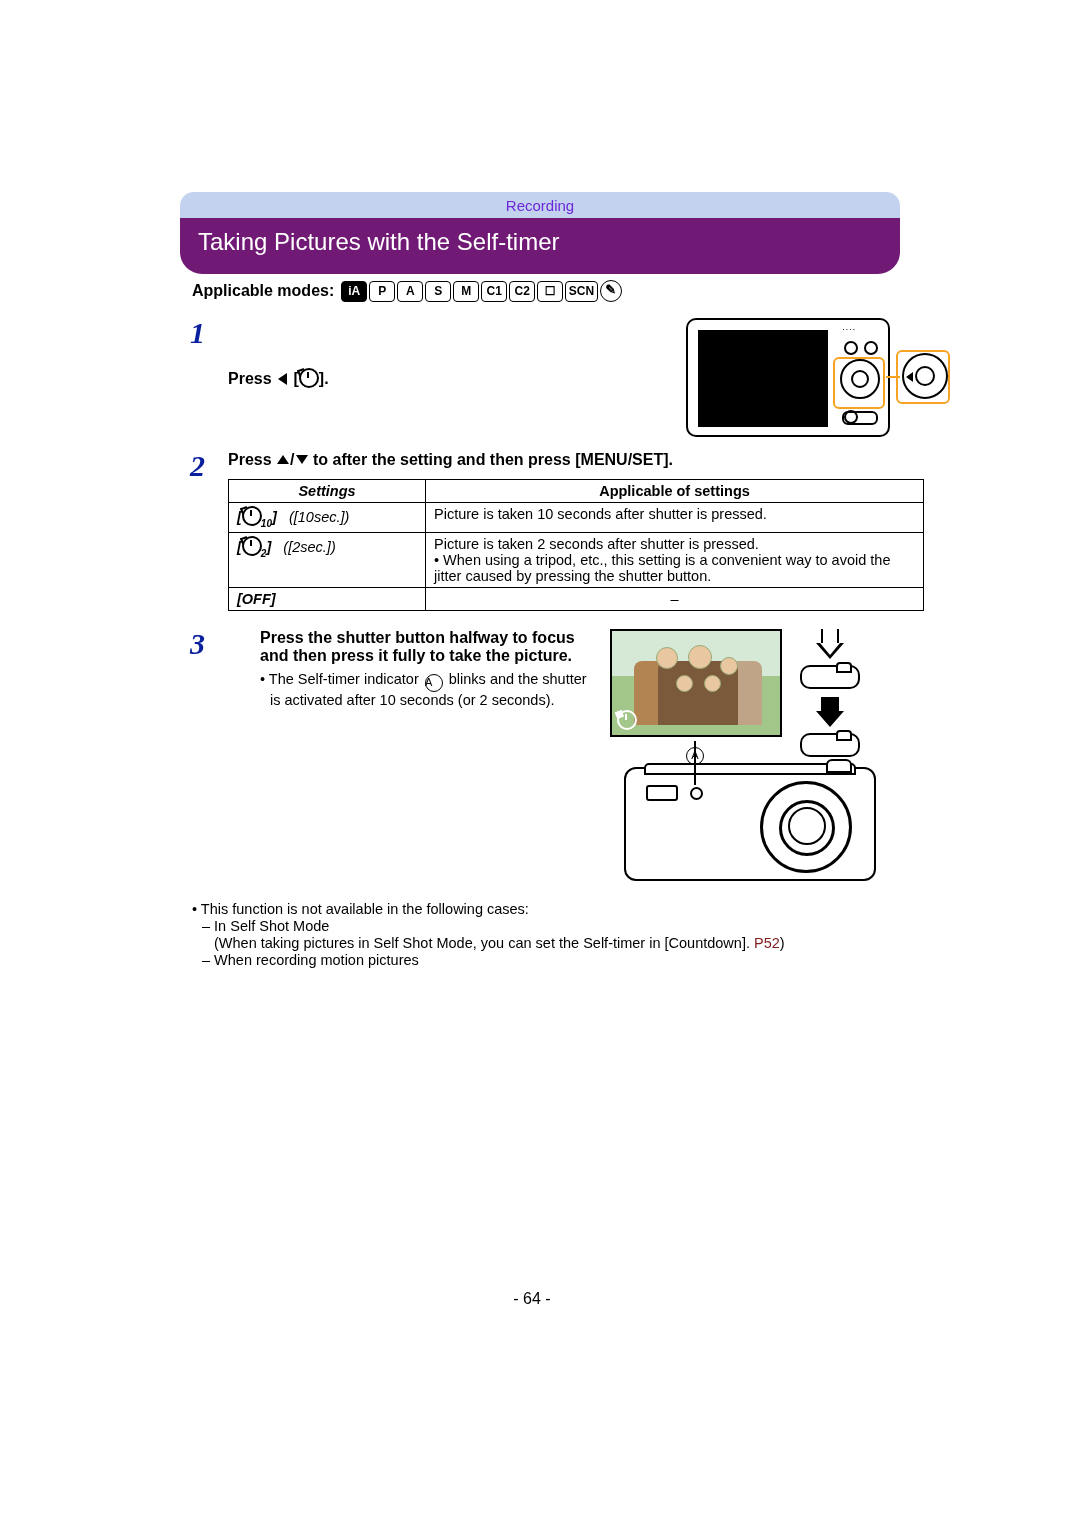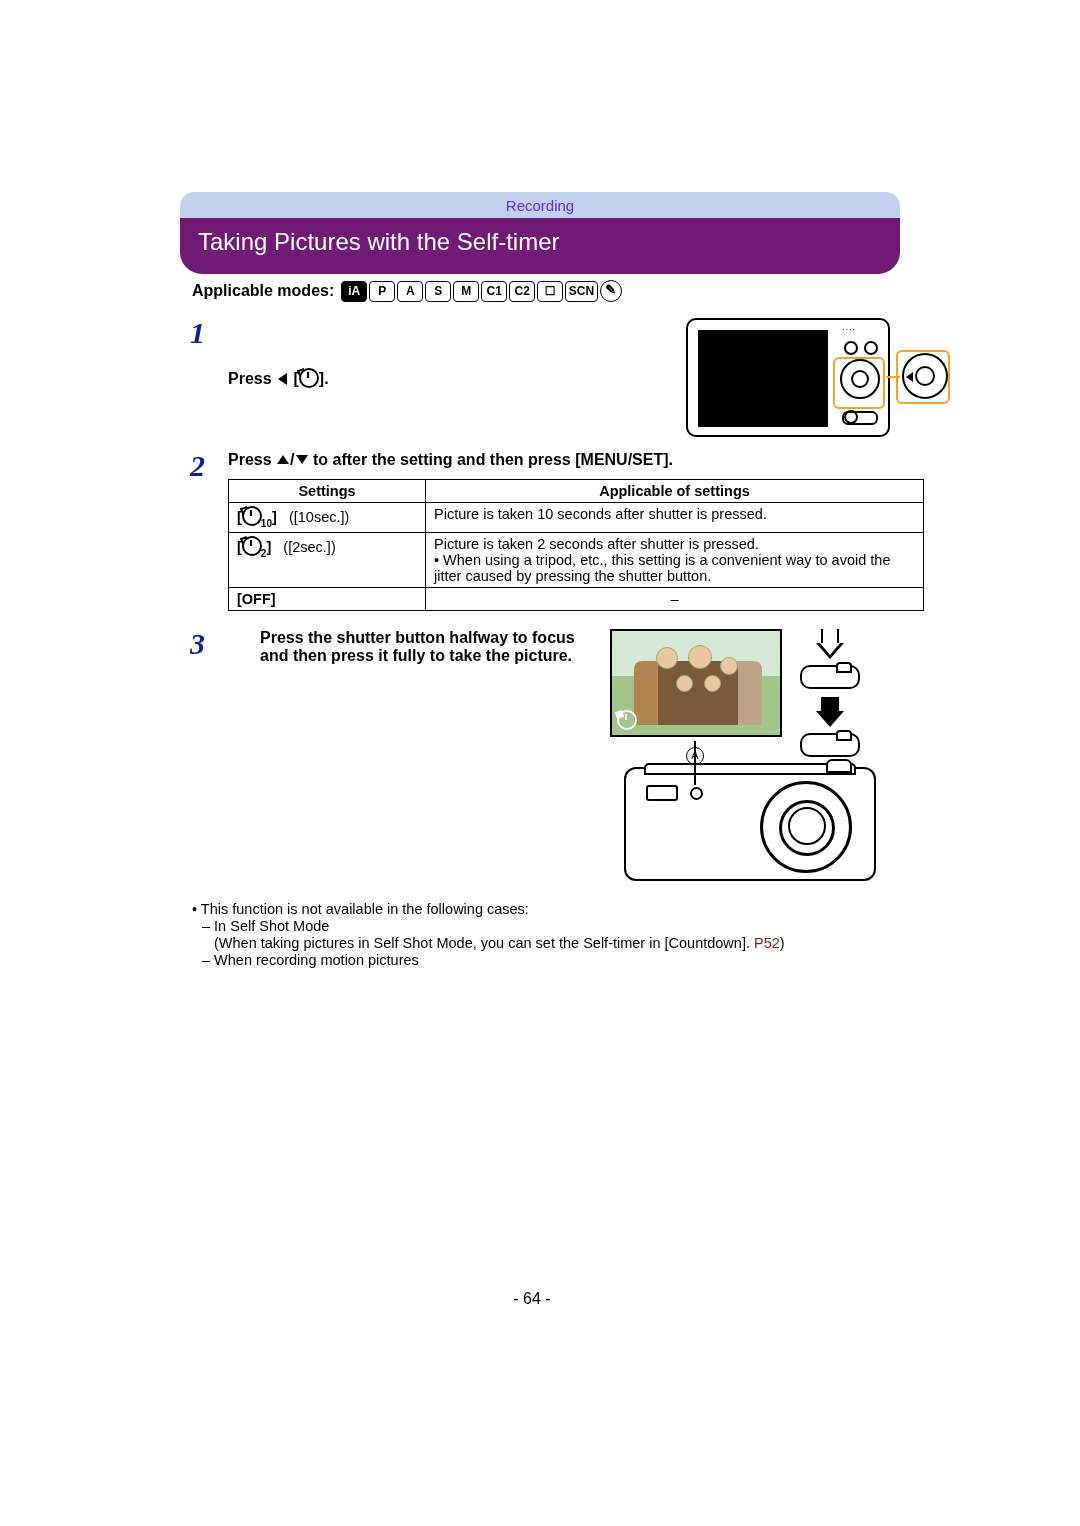--- a/index.html
+++ b/index.html
@@ -215,20 +215,21 @@
   }
   .set-table th {
     text-align: center;
     font-weight: bold;
     background:#fff;
   }
   .set-col {
     width: 180px;
     font-weight: bold;
     white-space:nowrap;
+    font-style:italic;
   }
   .timer-icon {
     display:inline-block;
     position:relative;
     width:16px;height:16px;
     border:2px solid #000;
     border-radius:50%;
     vertical-align:-4px;
   }
   .timer-icon::before {
@@ -601,20 +602,25 @@
       </tbody>
         </table>
     </div>
   </div>
 
   <div class="step">
     <div class="step-num">3</div>
     <div class="step-body step3-wrap">
       <div class="step3-text">
         <div class="step-main">Press the shutter button halfway to focus and then press it fully to take the picture.</div>
+        <div class="sub-bullet">
+          <span>The Self-timer indicator</span>
+          <span class="circled-a">A</span>
+          <span>blinks and the shutter is activated after 10 seconds (or 2 seconds).</span>
+        </div>
       </div>
 
       <div class="step3-figs">
         <div class="fig-row1">
           <div class="preview-box">
             <div class="sky"></div>
               <div class="ground"></div>
             <div class="family"></div>
             <div class="head h1"></div>
               <div class="head h2"></div>

